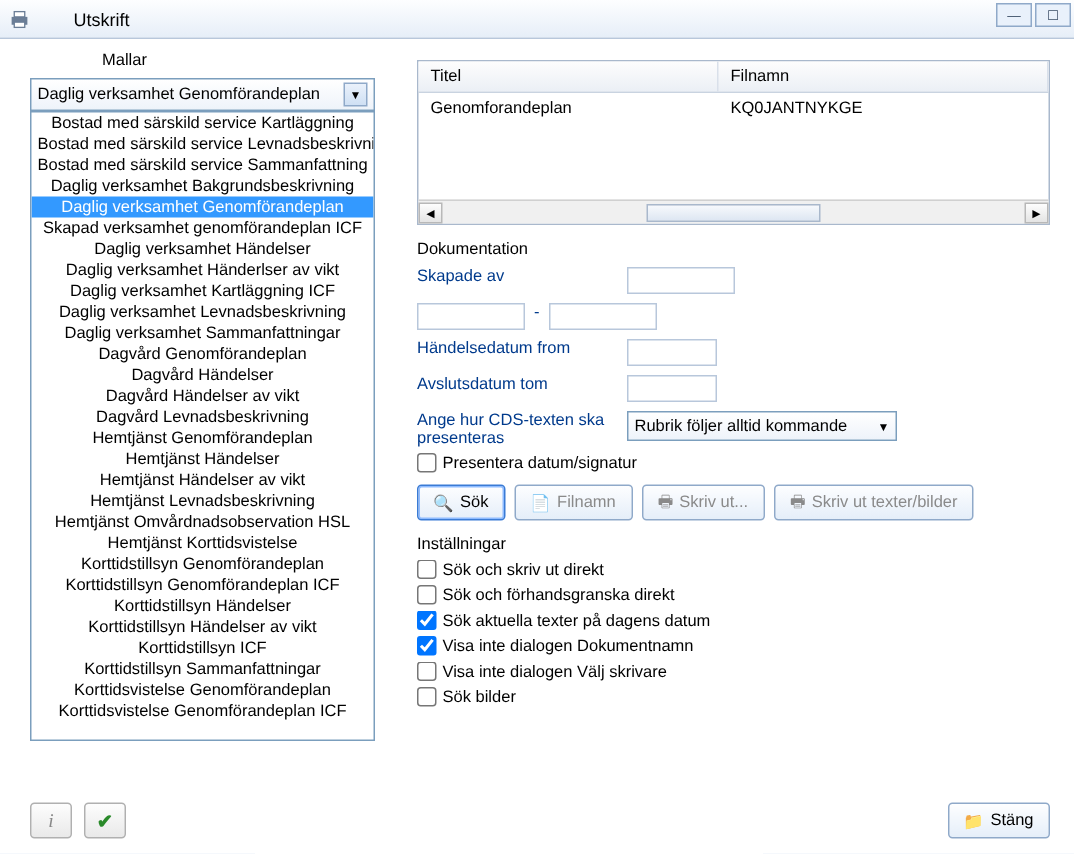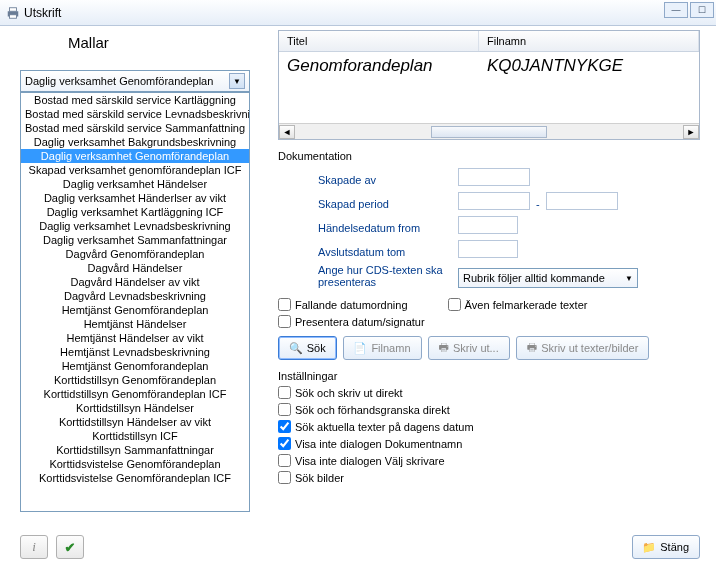--- a/index.html
+++ b/index.html
@@ -1,44 +1,44 @@
 <!DOCTYPE html>
 <html><head>
 <meta charset="utf-8">
 <style>
 * { box-sizing: border-box; font-family: "Segoe UI", Tahoma, sans-serif; }
 body { margin: 0; background: #d7e4f2; }
 .window { width: 716px; height: 569px; background: #fff; position: relative; }
-.titlebar { height: 26px; background: linear-gradient(#fdfeff,#e6eef8); border-bottom: 1px solid #b8c7db; display: flex; align-items: center; padding: 0 6px; font-size: 12px; }
+.titlebar { height: 26px; background: linear-gradient(#fdfeff,#e6eef8); border-bottom: 1px solid #b8c7db; display: flex; align-items: center; padding: 0 6px; font-size: 12px; gap: 25px; }
 .titlebar .pricon { width: 14px; height: 14px; margin-right: 4px; }
 .winbtns { position: absolute; right: 2px; top: 2px; display: flex; gap: 2px; }
 .winbtn { width: 24px; height: 16px; border: 1px solid #8fa9c9; background: #e9f1fb; font-size: 9px; display: flex; align-items: center; justify-content: center; color: #3b4e66; }
 .content { position: absolute; top: 26px; left: 0; right: 0; bottom: 0; padding: 8px 10px; }
-.section-label { font-size: 15px; color: #000; margin-bottom: 19px; padding-left: 48px; }
+.section-label { font-size: 11px; color: #000; margin-bottom: 6px; padding-left: 48px; }
 .left { position: absolute; left: 20px; top: 8px; width: 240px; }
 .combo { width: 230px; height: 22px; border: 1px solid #7b9ebd; background: linear-gradient(#fff,#eef3fa); font-size: 11px; padding: 0 4px; display: flex; align-items: center; justify-content: space-between; }
 .combo .arrow { width: 16px; height: 16px; background: linear-gradient(#eaf1fb,#cfe0f4); border: 1px solid #8fa9c9; display: flex; align-items: center; justify-content: center; font-size: 8px; }
 .listbox { width: 230px; height: 420px; border: 1px solid #7b9ebd; background: #fff; overflow-y: scroll; font-size: 11px; position: relative; }
 .listbox .item { padding: 1px 4px; white-space: nowrap; overflow: hidden; cursor: default; text-align: center; }
 .listbox .item.sel { background: #3399ff; color: #fff; }
 .bottom-icons { position: absolute; left: 20px; bottom: 10px; display: flex; gap: 8px; }
 .iconbtn { width: 28px; height: 24px; border: 1px solid #b0b0b0; background: linear-gradient(#fdfdfd,#e9e9e9); border-radius: 3px; display: flex; align-items: center; justify-content: center; font-size: 13px; }
-.right { position: absolute; left: 278px; top: 4px; right: 16px; }
+.right { position: absolute; left: 278px; top: 14px; right: 16px; }
 .table { border: 1px solid #a9b8cc; background: #fff; height: 110px; position: relative; }
 .thead { display: flex; background: linear-gradient(#fdfdfd,#ebeff5); border-bottom: 1px solid #c9d3e0; font-size: 11px; }
 .th { padding: 4px 8px; border-right: 1px solid #d9e0ea; }
 .th1 { width: 200px; } .th2 { flex: 1; }
-.trow { display: flex; font-size: 17px; font-style: italic; }
+.trow { display: flex; font-size: 11px; }
 .td { padding: 4px 8px; }
 .hscroll { position: absolute; left: 0; right: 0; bottom: 0; height: 16px; background: #f0f0f0; border-top: 1px solid #d0d0d0; display: flex; align-items: center; justify-content: space-between; font-size: 9px; }
 .hscroll .sbtn { width: 16px; height: 14px; background: linear-gradient(#fdfdfd,#e4e4e4); border: 1px solid #b8b8b8; display: flex; align-items: center; justify-content: center; }
 .hscroll .track { flex: 1; height: 14px; position: relative; }
 .hscroll .thumb { position: absolute; left: 35%; width: 30%; height: 12px; top: 1px; background: linear-gradient(#f7f9fc,#dde6f2); border: 1px solid #a9b8cc; }
 .group-label { font-size: 11px; color: #000; margin-top: 10px; }
-.form-row { display: flex; align-items: flex-end; margin-top: 6px; font-size: 11px; margin-left: 40px; }
+.form-row { display: flex; align-items: flex-start; margin-top: 6px; font-size: 11px; }
 .form-row .lbl { color: #003a8c; width: 140px; }
 .txt { border: 1px solid #b8c7db; height: 18px; background: #fff; }
 .w70 { width: 72px; } .w60 { width: 60px; }
 .dash { margin: 0 6px; color: #003a8c; }
 .dd { width: 180px; height: 20px; border: 1px solid #7b9ebd; background: linear-gradient(#fff,#eef3fa); font-size: 11px; padding: 0 4px; display: flex; align-items: center; justify-content: space-between; }
 .chk { display: flex; align-items: center; font-size: 11px; margin-top: 4px; gap: 4px; }
 .chk input { margin: 0; width: 13px; height: 13px; }
 .btnrow { display: flex; gap: 6px; margin-top: 8px; }
 .btn { height: 24px; border: 1px solid #8fa9c9; background: linear-gradient(#fdfeff,#e5eef9); border-radius: 3px; font-size: 11px; padding: 0 10px; display: flex; align-items: center; gap: 4px; cursor: pointer; }
 .btn.primary { border-color: #3a7bd5; box-shadow: 0 0 0 1px #8ebbff inset; }
@@ -90,21 +90,22 @@
           <div class="item">Daglig verksamhet Levnadsbeskrivning</div>
           <div class="item">Daglig verksamhet Sammanfattningar</div>
           <div class="item">Dagvård Genomförandeplan</div>
           <div class="item">Dagvård Händelser</div>
           <div class="item">Dagvård Händelser av vikt</div>
           <div class="item">Dagvård Levnadsbeskrivning</div>
           <div class="item">Hemtjänst Genomförandeplan</div>
           <div class="item">Hemtjänst Händelser</div>
           <div class="item">Hemtjänst Händelser av vikt</div>
           <div class="item">Hemtjänst Levnadsbeskrivning</div>
-          <div class="item">Hemtjänst Genomforandeplan</div>
+          <div class="item">Hemtjänst Omvårdnadsobservation HSL</div>
+          <div class="item">Hemtjänst Korttidsvistelse</div>
           <div class="item">Korttidstillsyn Genomförandeplan</div>
           <div class="item">Korttidstillsyn Genomförandeplan ICF</div>
           <div class="item">Korttidstillsyn Händelser</div>
           <div class="item">Korttidstillsyn Händelser av vikt</div>
           <div class="item">Korttidstillsyn ICF</div>
           <div class="item">Korttidstillsyn Sammanfattningar</div>
           <div class="item">Korttidsvistelse Genomförandeplan</div>
           <div class="item">Korttidsvistelse Genomförandeplan ICF</div>
         </div>
     </div>
@@ -136,21 +137,20 @@
           <div class="sbtn">►</div>
         </div>
       </div>
 
       <div class="group-label">Dokumentation</div>
       <div class="form-row">
           <span class="lbl">Skapade av</span>
           <input class="txt w70" style="">
         </div>
       <div class="form-row">
-          <span class="lbl">Skapad period</span>
           <input class="txt w70" style="">
           <span class="dash">-</span>
           <input class="txt w70" style="">
         </div>
       <div class="form-row">
           <span class="lbl">Händelsedatum from</span>
           <input class="txt w60" style="">
         </div>
       <div class="form-row">
           <span class="lbl">Avslutsdatum tom</span>
@@ -158,30 +158,20 @@
         </div>
 
       <div class="form-row">
         <span class="lbl" style="width:140px">Ange hur CDS-texten ska presenteras</span>
         <div class="dd">
           <span>Rubrik följer alltid kommande</span>
           <span style="font-size:8px">▼</span>
         </div>
       </div>
 
-      <div style="display:flex;gap:40px;margin-top:6px">
-        <label class="chk">
-            <input type="checkbox" style="">
-            <span>Fallande datumordning</span>
-          </label>
-        <label class="chk">
-            <input type="checkbox" style="">
-            <span>Även felmarkerade texter</span>
-          </label>
-      </div>
       <label class="chk">
           <input type="checkbox" style="">
           <span>Presentera datum/signatur</span>
         </label>
 
       <div class="btnrow">
         <div class="btn primary">
             <span>🔍</span>
             <span>Sök</span>
           </div>

